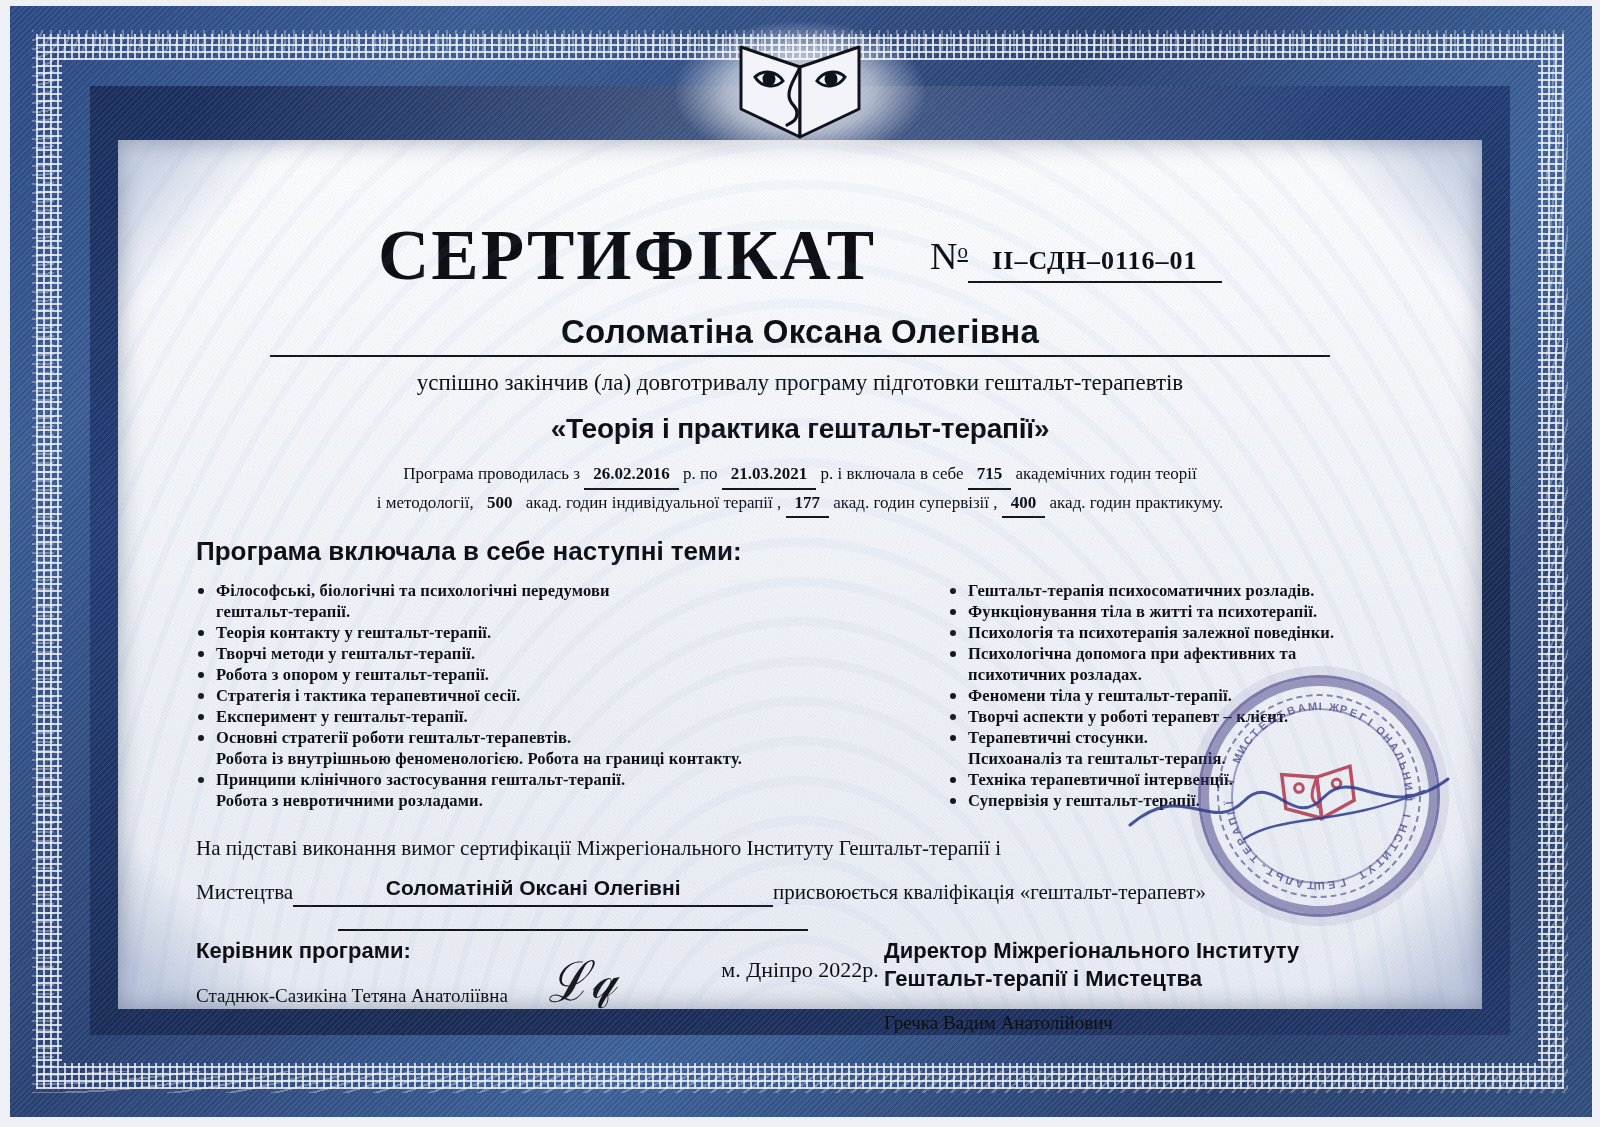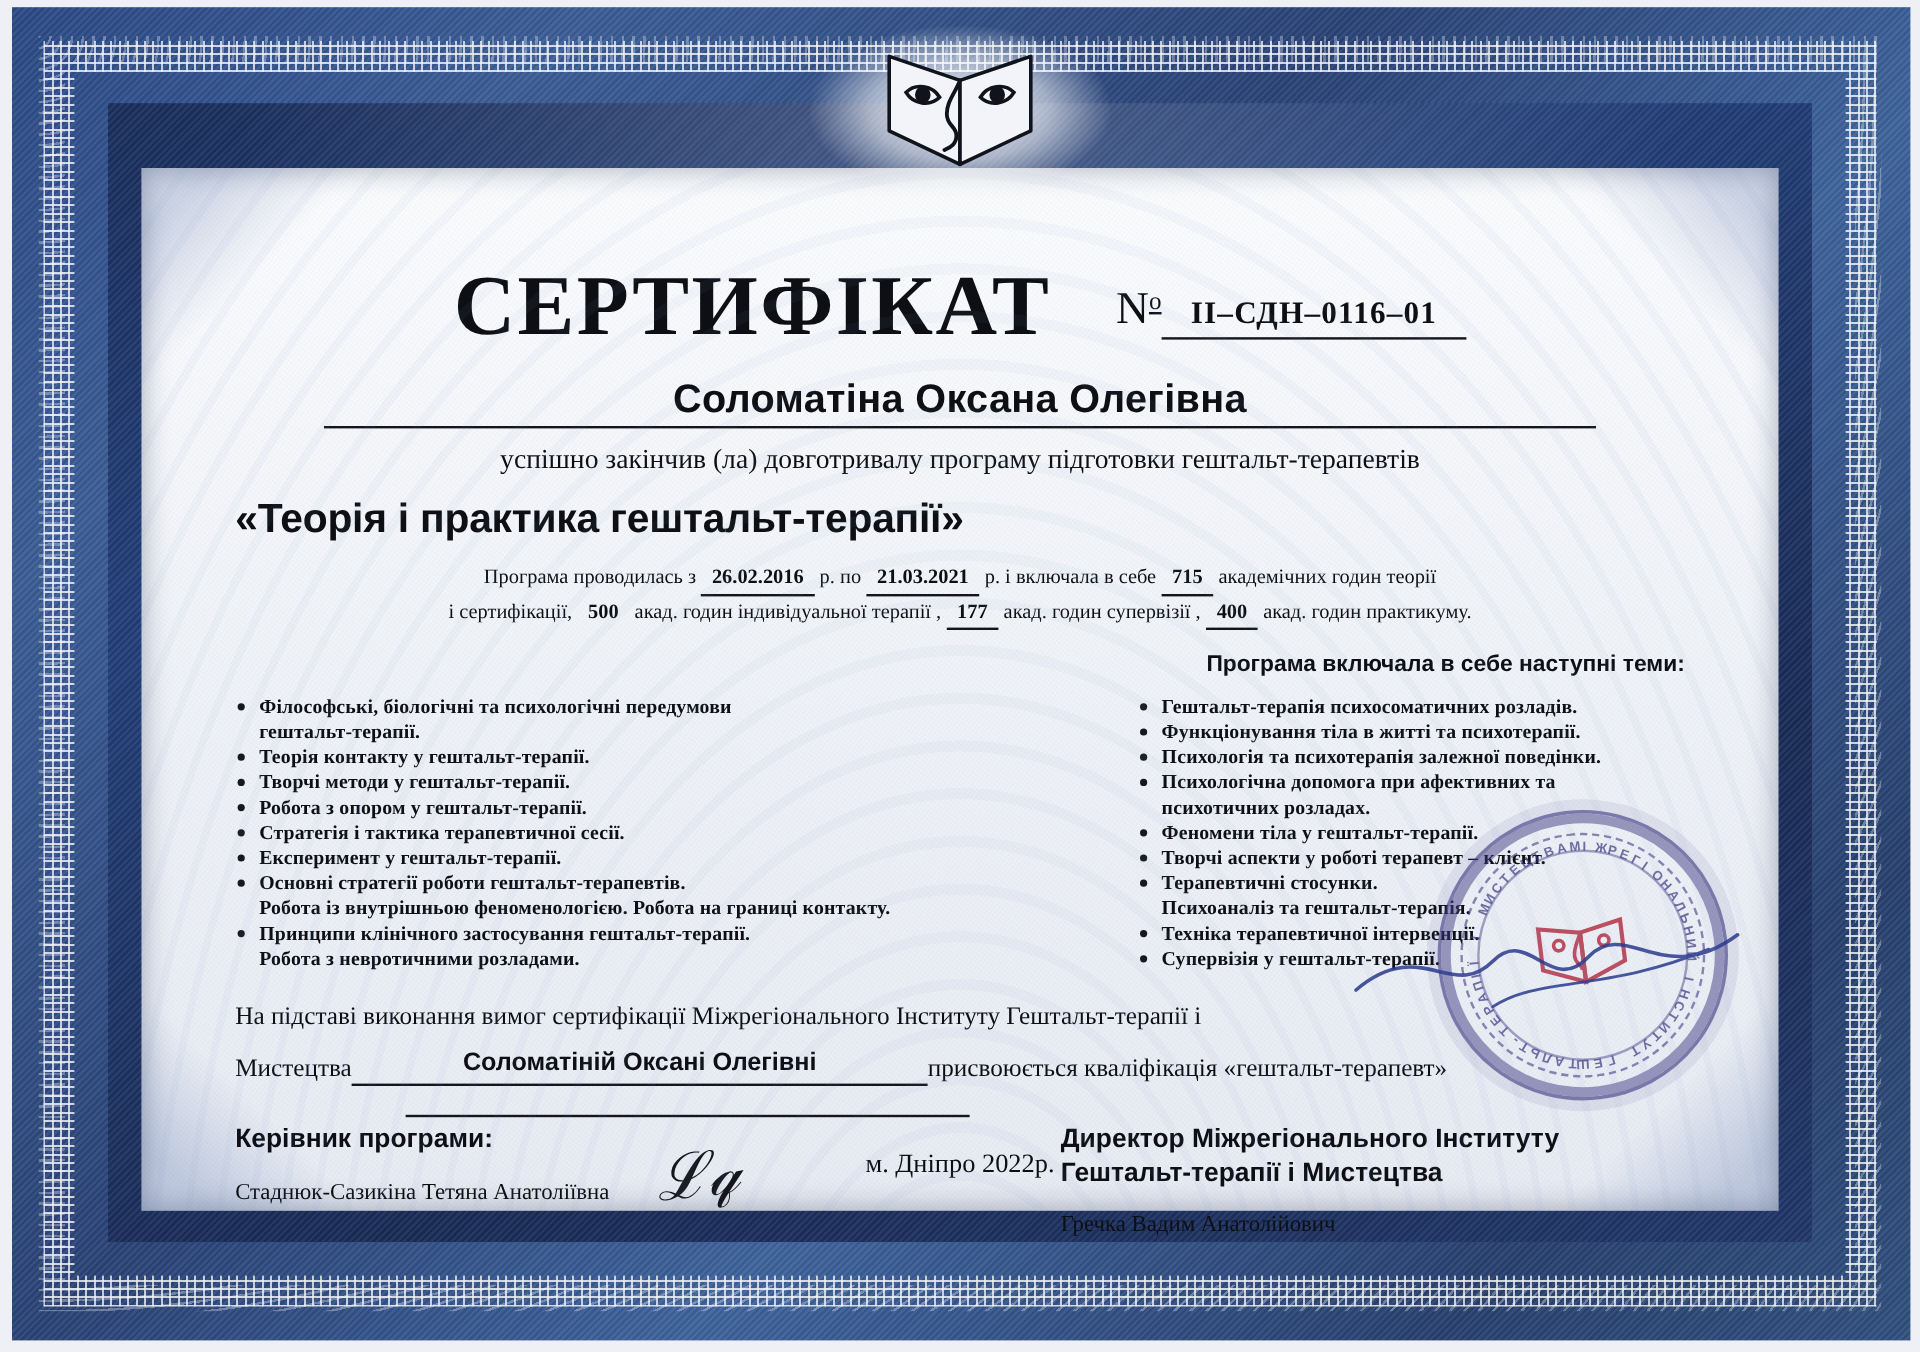--- a/index.html
+++ b/index.html
@@ -140,39 +140,39 @@
     font-family:"Liberation Sans", sans-serif;
     font-weight:700;font-size:33px;letter-spacing:.3px;
   }
 
   .subtitle{
     text-align:center;font-size:23px;margin-top:13px;
     font-family:"Liberation Serif", serif;
   }
 
   .program-title{
-    text-align:left;margin-top:17px;
-    font-family:"Liberation Sans", sans-serif;
-    font-weight:700;font-size:34px;letter-spacing:-.2px;
+    text-align:center;margin-top:17px;
+    font-family:"Liberation Sans", sans-serif;
+    font-weight:700;font-size:28px;letter-spacing:-.2px;
   }
 
   .hours{
     margin-top:16px;font-size:17px;line-height:1.5;text-align:center;
   }
   .hours .l2{display:block;}
   .fill{
     font-weight:700;border-bottom:2.2px solid #14161c;
     padding:0 9px 1px 9px;display:inline-block;
   }
   .fill.nb{border-bottom:none;}
 
   .topics-head{
-    text-align:right;margin-top:18px;
-    font-family:"Liberation Sans", sans-serif;
-    font-weight:700;font-size:19px;
+    text-align:left;margin-top:18px;
+    font-family:"Liberation Sans", sans-serif;
+    font-weight:700;font-size:26px;
   }
 
   .topics{
     display:flex;gap:52px;margin-top:14px;
     font-family:"Liberation Serif", serif;
   }
   .col{flex:0 0 auto;}
   .col.left{width:700px;}
   .col.right{width:480px;}
   ul{list-style:none;margin:0;padding:0;}
@@ -316,21 +316,21 @@
 
       <div class="hours">
         <span>Програма проводилась з</span>
         <span class="fill">26.02.2016</span>
         <span>р.  по</span>
         <span class="fill">21.03.2021</span>
         <span>р.  і включала в  себе</span>
         <span class="fill">715</span>
         <span>академічних годин теорії</span>
         <span class="l2">
-          <span>і сертифікації,</span>
+          <span>і методології,</span>
           <span class="fill nb">500</span>
           <span>акад. годин індивідуальної терапії ,</span>
           <span class="fill">177</span>
           <span>акад. годин супервізії ,</span>
           <span class="fill">400</span>
           <span>акад. годин практикуму.</span>
         </span>
       </div>
 
       <div class="topics-head">Програма включала в себе наступні теми:</div>

